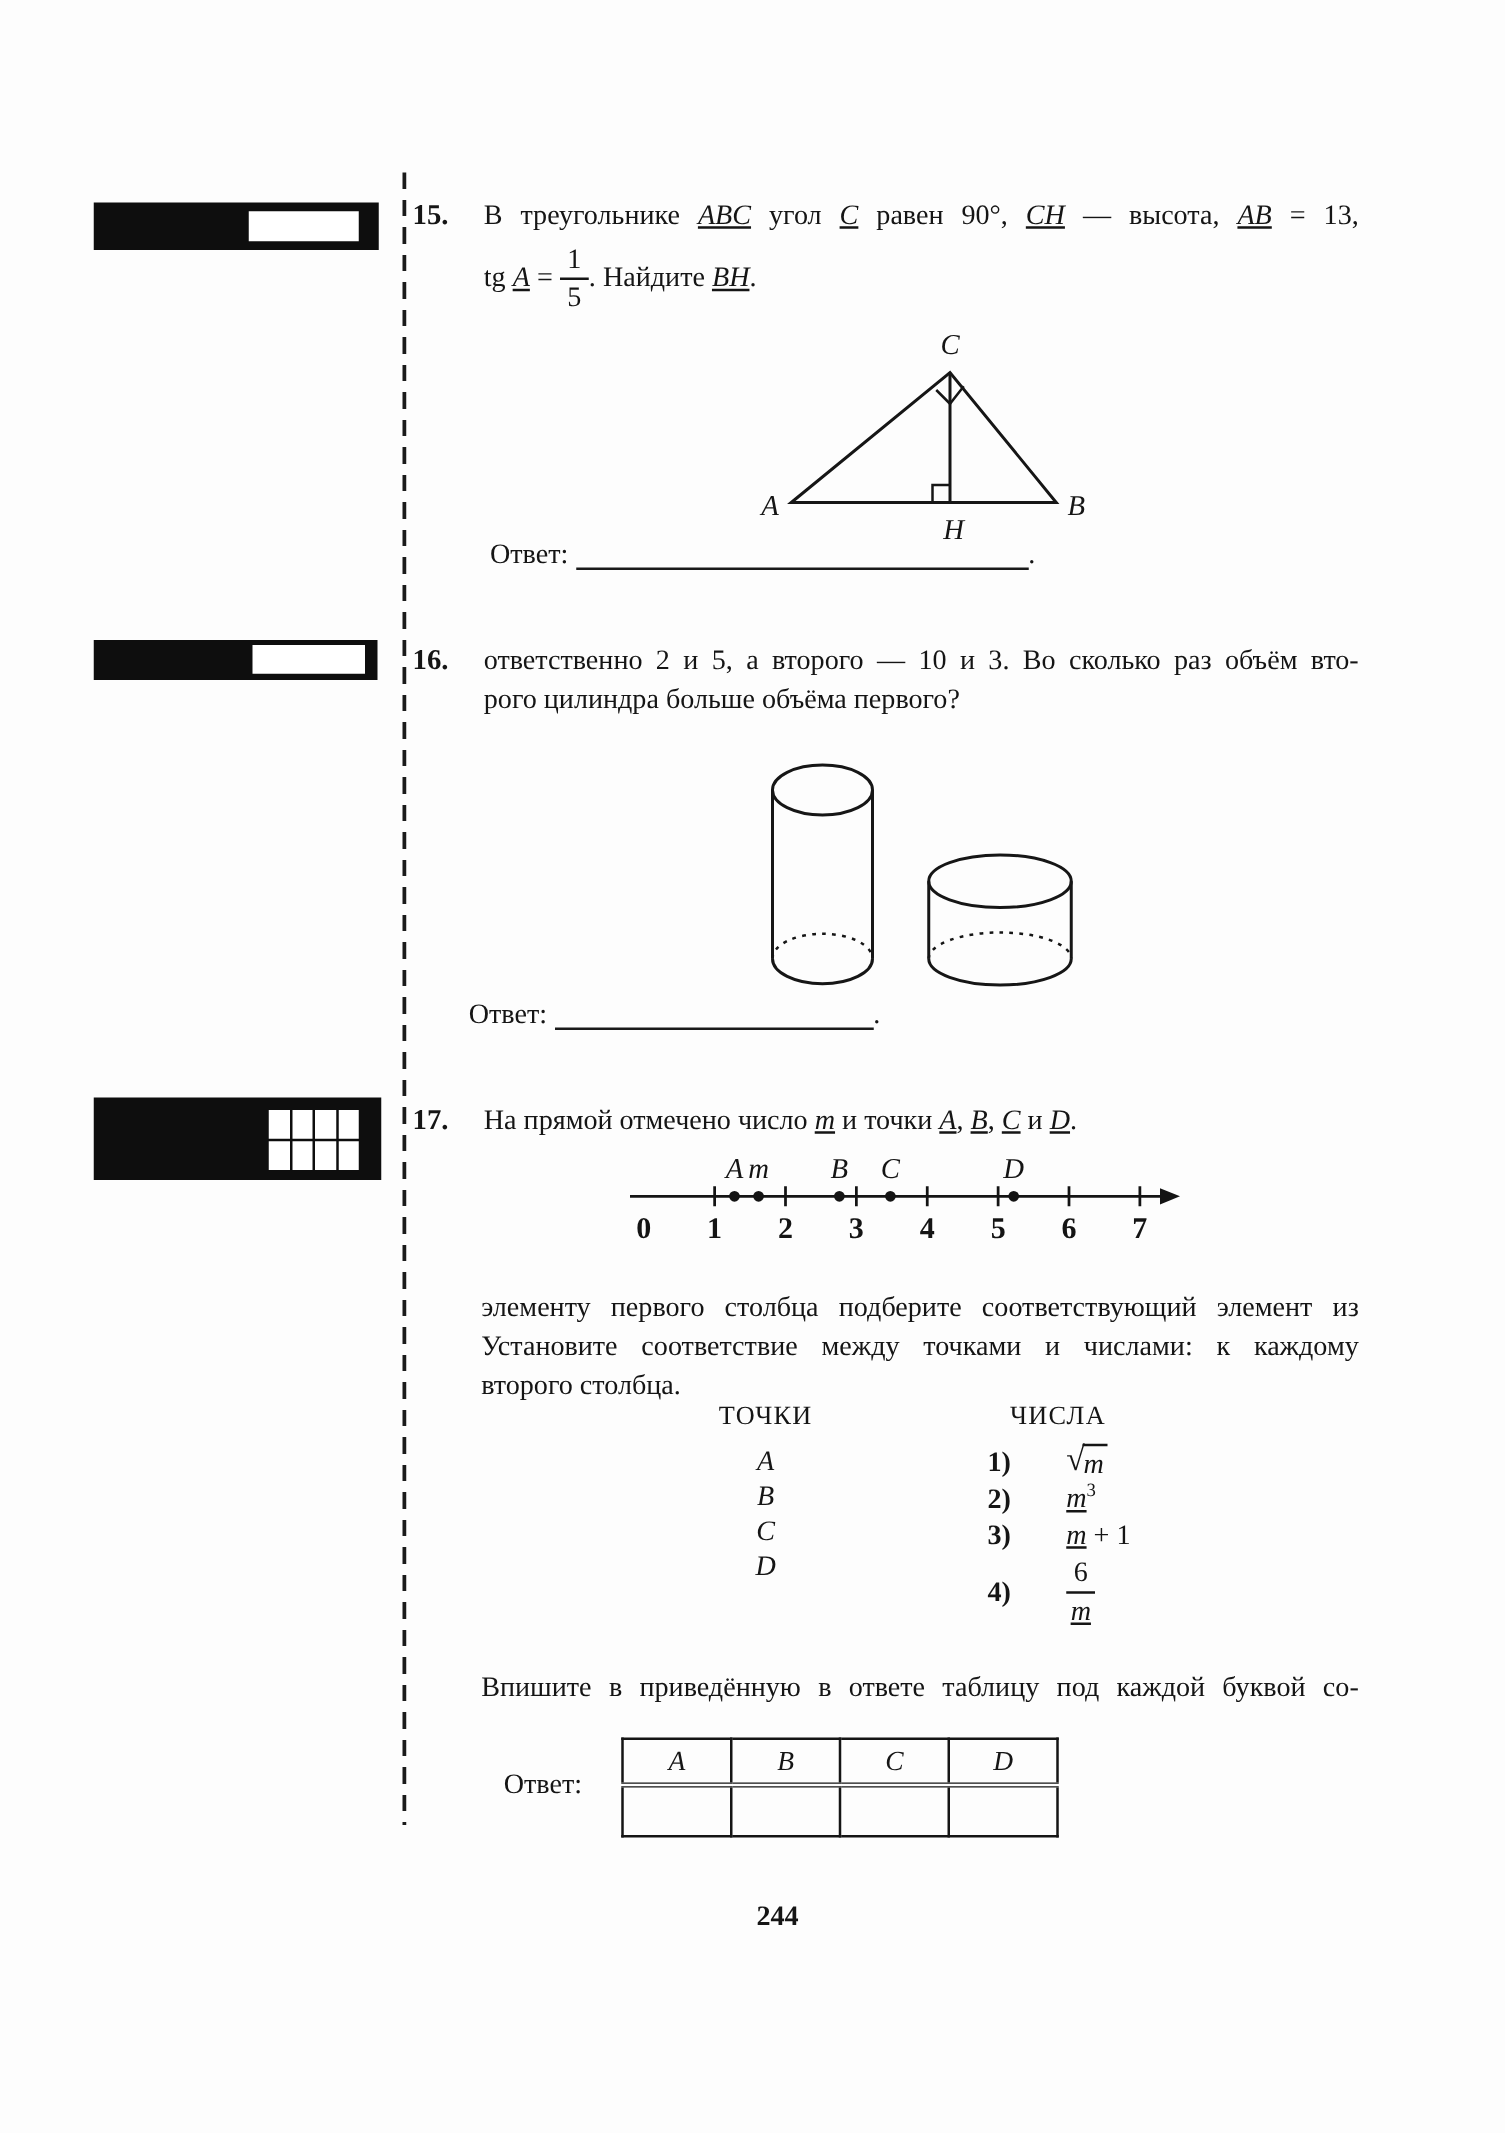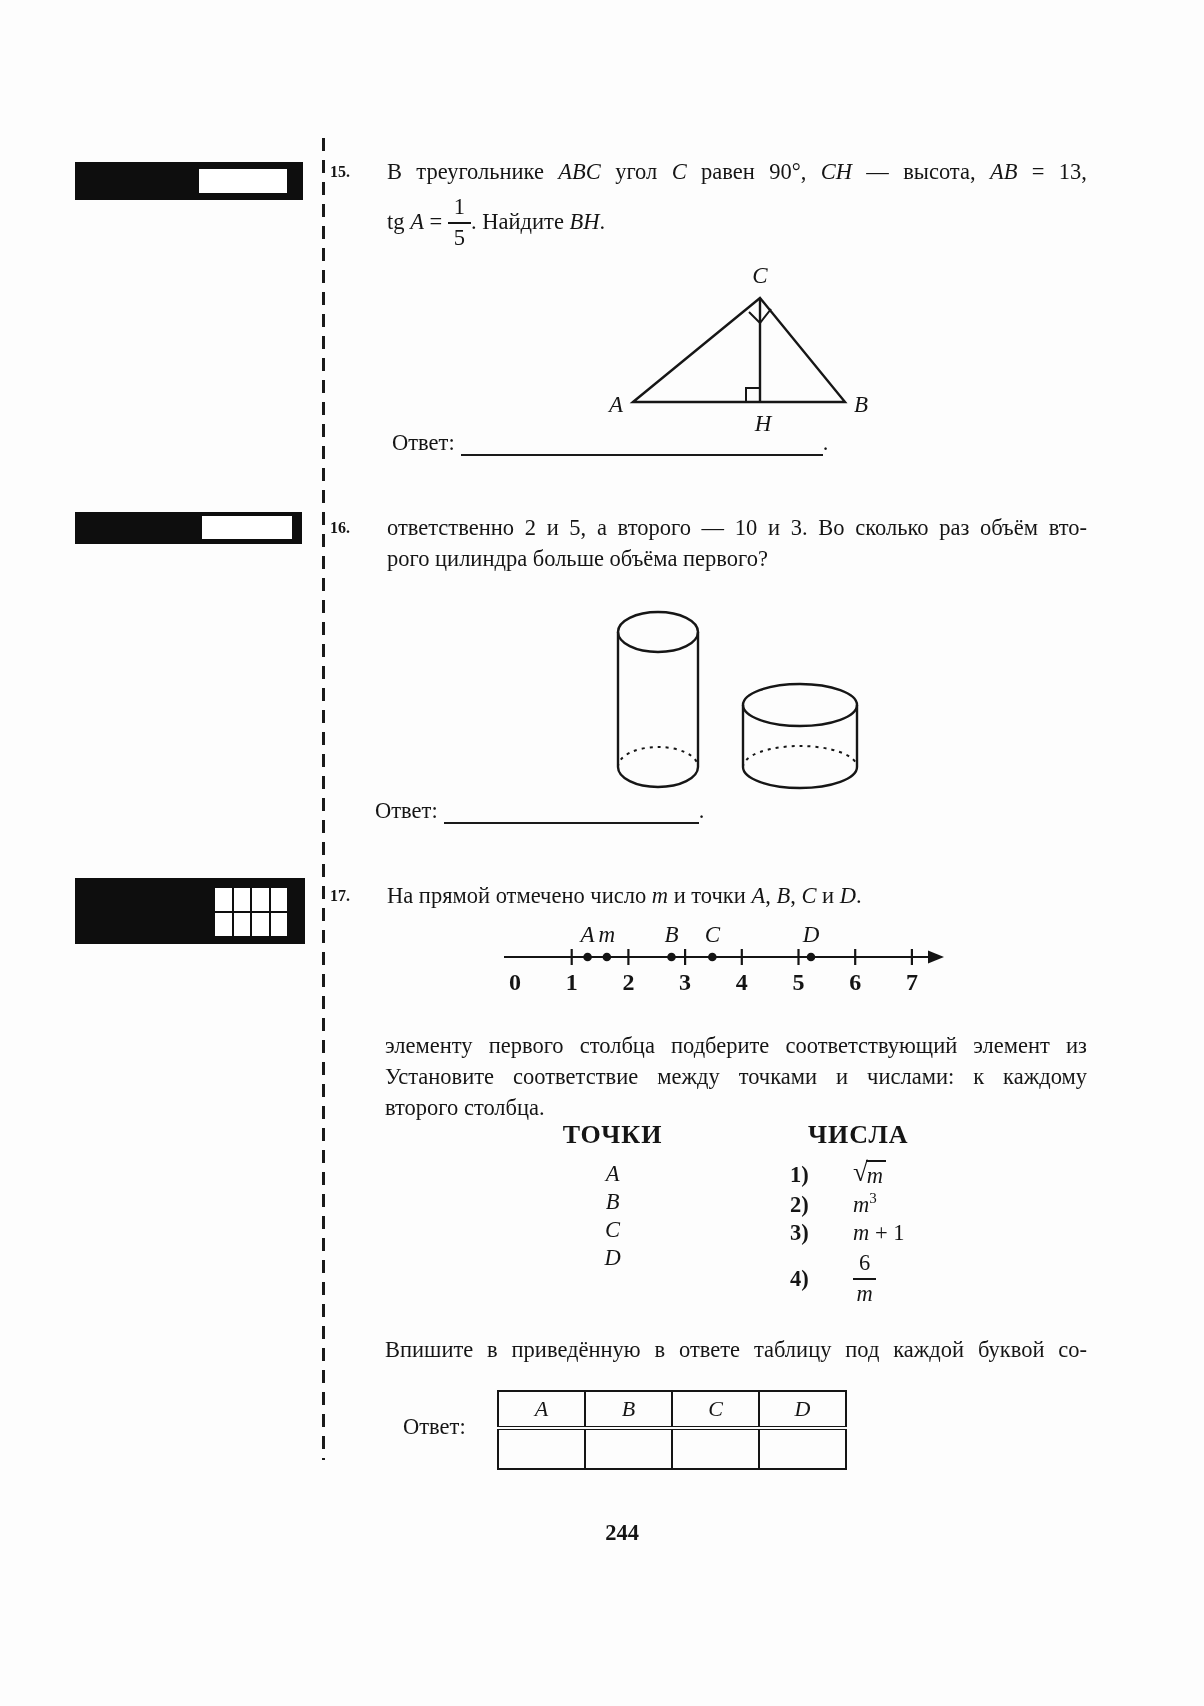--- a/index.html
+++ b/index.html
@@ -18,24 +18,24 @@
                display:grid;grid-template-columns:repeat(4,1fr);grid-template-rows:1fr 1fr;
                gap:2px;background:#0e0e0e;}
   .marker-grid div{background:#ffffff;}
 
   
   .dash-line{position:absolute;left:322px;top:138px;width:3px;height:1322px;
              background:repeating-linear-gradient(180deg,#1a1a1a 0 13px,transparent 13px 22px);}
 
   
   .problem{position:absolute;left:330px;width:757px;font-size:22.5px;line-height:31px;}
-  .pnum{position:absolute;left:0;top:0;font-weight:bold;font-size:16px;}
+  .pnum{position:absolute;left:0;top:0;font-weight:bold;font-size:23px;}
   .ptext{margin-left:57px;}
   .jline{text-align:justify;text-align-last:justify;}
-  i{font-style:italic;}
+  i{font-style:italic;text-decoration:underline;}
 
   .p15-line2{margin-top:8px;}
   .frac{display:inline-block;text-align:center;vertical-align:-16px;line-height:1.1;font-size:22.5px;}
   .frac .ftop{display:block;border-bottom:2px solid #151515;padding:0 6px 2px;}
   .frac .fbot{display:block;padding-top:2px;}
 
   
   .fig{position:absolute;}
   .fig-stroke{stroke:#161616;stroke-width:2.4;fill:none;}
   .fig-label{font-family:"Liberation Serif","DejaVu Serif",serif;font-style:italic;
@@ -48,21 +48,21 @@
                  font-size:23px;fill:#141414;text-anchor:middle;}
 
   
   .answer-row{position:absolute;display:flex;align-items:flex-end;font-size:22.5px;}
   .answer-row .alabel{margin-right:6px;}
   .uline{border-bottom:2px solid #1a1a1a;height:30px;}
   .u15{width:362px;}
   .u16{width:255px;}
 
   
-  .col-head{font-weight:bold;letter-spacing:1px;font-size:26px;}
+  .col-head{font-weight:normal;letter-spacing:1px;font-size:21px;}
   .points-col{position:absolute;left:540px;top:1120px;width:145px;text-align:center;font-size:22.5px;}
   .points-col .items{margin-top:10px;line-height:28px;font-style:italic;}
   .numbers-col{position:absolute;left:790px;top:1120px;width:220px;font-size:22.5px;}
   .numbers-col .col-head{margin-left:18px;}
   .numbers-col .rows{margin-top:10px;}
   .nrow{display:flex;align-items:baseline;height:30px;}
   .nrow4{display:flex;align-items:center;height:58px;}
   .nnum{width:63px;font-weight:bold;}
   .sqrt{display:inline-flex;align-items:flex-start;}
   .sqrt .rad{font-size:27px;line-height:1;transform:translateY(-1px);}

